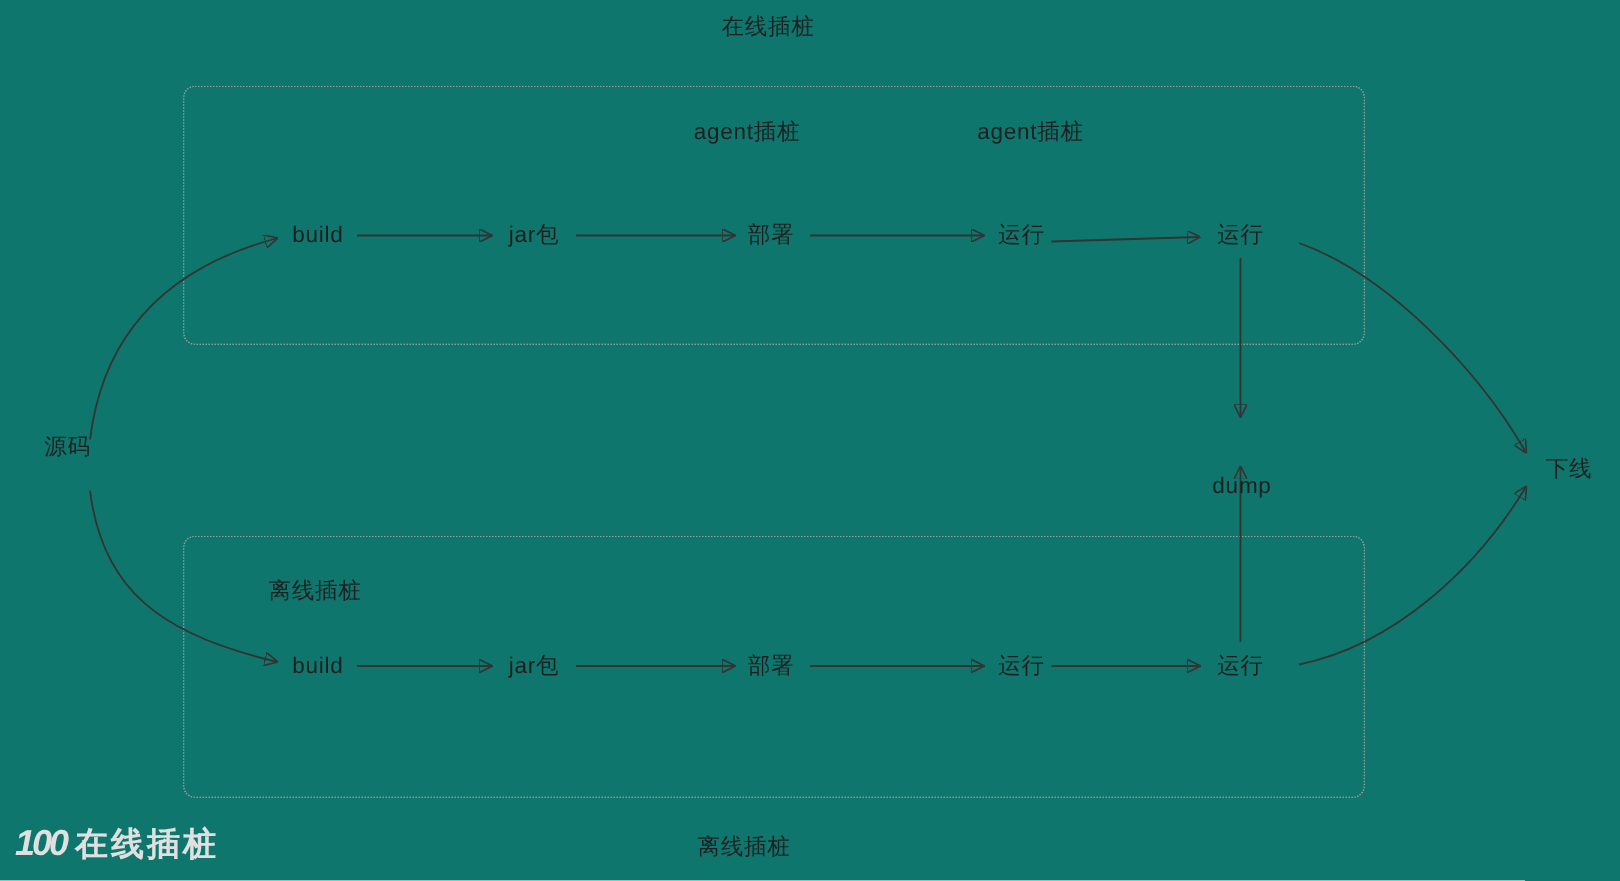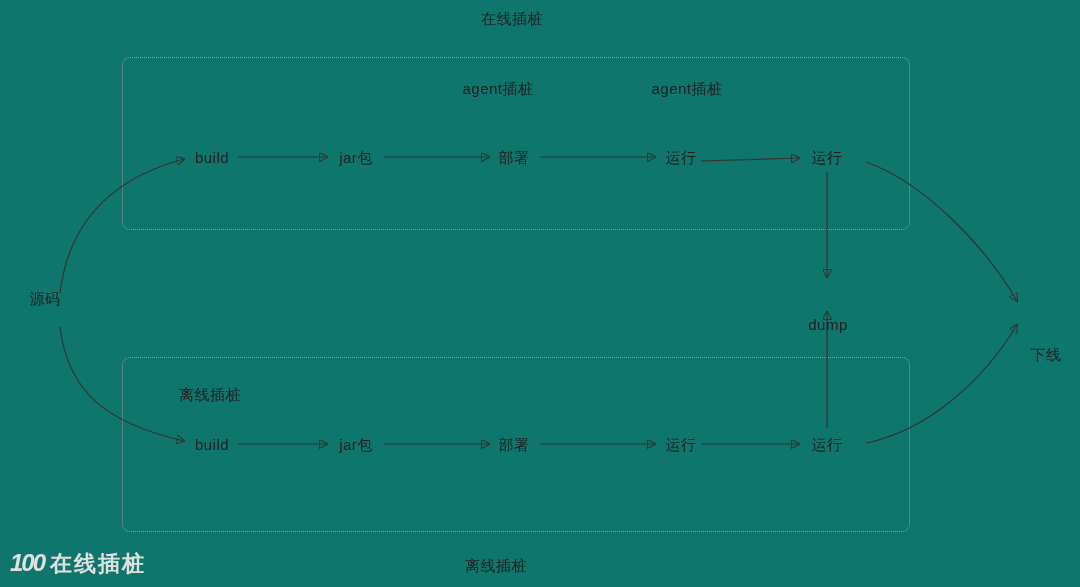--- a/index.html
+++ b/index.html
@@ -32,21 +32,21 @@
     position: absolute;
     left: 0; top: 0;
     width: 1080px; height: 587px;
     pointer-events: none;
   }
   .connector-layer path { stroke: #333333; stroke-width: 1.2; fill: none; }
   .watermark {
     position: absolute;
     left: 10px; top: 551px;
     display: flex;
-    align-items: flex-end;
+    align-items: center;
     gap: 6px;
     color: #e0e0e0;
     user-select: none;
   }
   .watermark .wm-icon {
     font-size: 24px;
     font-weight: bold;
     font-style: italic;
     letter-spacing: -2px;
     line-height: 1;
@@ -91,21 +91,21 @@
   </svg>
 
   <div class="lbl" style="left:512px; top:18px;">在线插桩</div>
   <div class="lbl" style="left:498px; top:88px;">agent插桩</div>
   <div class="lbl" style="left:687px; top:88px;">agent插桩</div>
   <div class="lbl" style="left:210px; top:394px;">离线插桩</div>
   <div class="lbl" style="left:496px; top:565px;">离线插桩</div>
 
   <div class="lbl" style="left:45px; top:298px;">源码</div>
   <div class="lbl" style="left:828px; top:295px;margin-top:29px;">dump</div>
-  <div class="lbl" style="left:1046px; top:313px;margin-top:41px;">下线</div>
+  <div class="lbl" style="left:1046px; top:313px;">下线</div>
 
   <div class="lbl" style="left:212px; top:157px;">build</div>
   <div class="lbl" style="left:356px; top:157px;">jar包</div>
   <div class="lbl" style="left:514px; top:157px;">部署</div>
   <div class="lbl" style="left:681px; top:157px;">运行</div>
   <div class="lbl" style="left:827px; top:157px;">运行</div>
 
   <div class="lbl" style="left:212px; top:444px;">build</div>
   <div class="lbl" style="left:356px; top:444px;">jar包</div>
   <div class="lbl" style="left:514px; top:444px;">部署</div>

